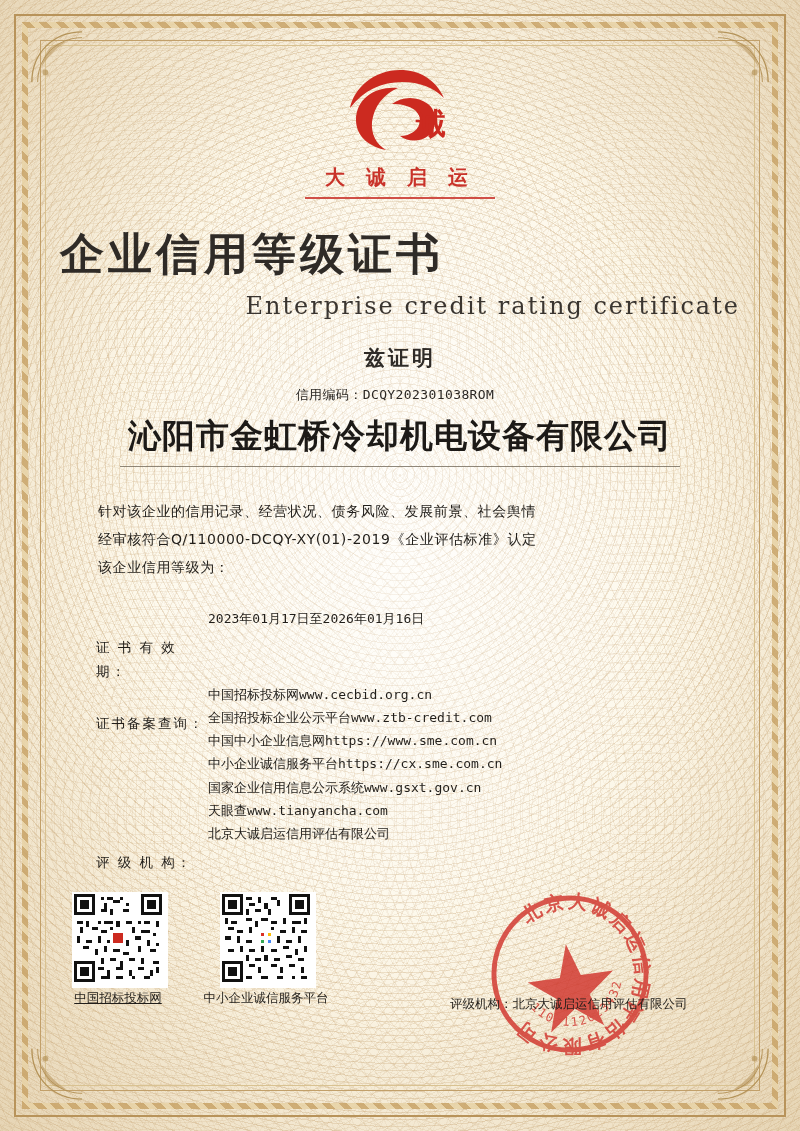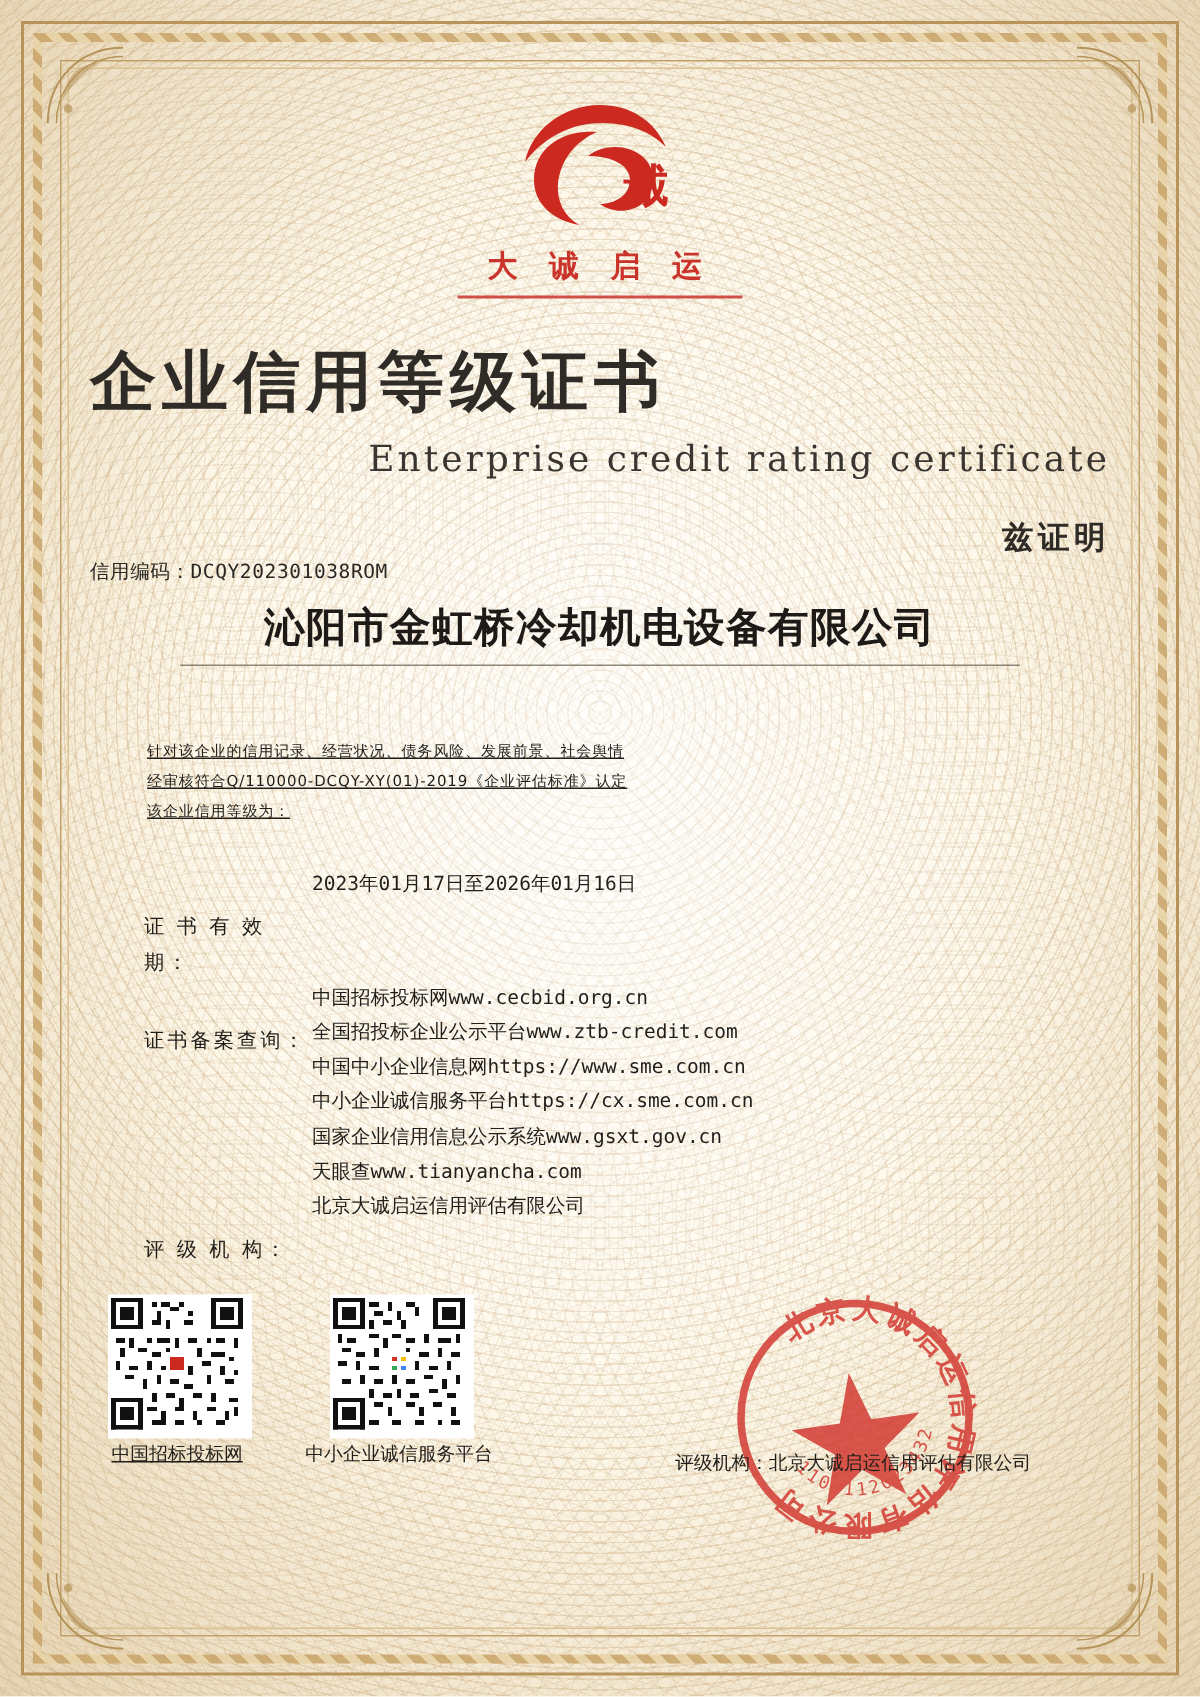--- a/index.html
+++ b/index.html
@@ -78,47 +78,47 @@
     text-align:left;margin-top:26px;
     font-family:"DejaVu Sans", sans-serif;
     font-weight:700;font-size:44px;letter-spacing:4px;color:#2f2b27;
   }
   .title-en{
     text-align:right;margin-top:8px;
     font-family:"DejaVu Serif", serif;
     font-size:24px;letter-spacing:2px;color:#3a3530;
   }
   .hereby{
-    text-align:right;margin-top:24px;
+    text-align:center;margin-top:24px;
     font-family:Liberation Mono, monospace;
     font-weight:700;font-size:21px;letter-spacing:3px;color:#2f2b27;
   }
   .code-line{
-    text-align:left;padding-right:10px;
+    text-align:center;margin-top:14px;padding-right:10px;
     font-family:"DejaVu Sans Mono", monospace;
     font-size:13px;color:#2b2723;letter-spacing:.4px;
   }
   .company{
     text-align:center;margin-top:10px;
     font-family:Liberation Serif, serif;
-    font-weight:700;font-size:27px;letter-spacing:1px;color:#1d1a17;
+    font-weight:700;font-size:33px;letter-spacing:1px;color:#1d1a17;
   }
   .addr{
     text-align:center;margin-top:8px;
     font-family:"DejaVu Sans", sans-serif;
     font-size:13.5px;color:#2b2723;letter-spacing:.5px;
   }
   .addr-rule{
     width:560px;height:1px;background:#6b6152;margin:7px auto 0;opacity:.75;
   }
 
   .para{
-    margin:48px 0 0 38px;
-    font-family:"DejaVu Sans", sans-serif;
-    font-size:10px;line-height:2.0;color:#211e1a;letter-spacing:.6px;text-decoration:underline;
+    margin:30px 0 0 38px;
+    font-family:"DejaVu Sans", sans-serif;
+    font-size:14px;line-height:2.0;color:#211e1a;letter-spacing:.6px;
   }
   .para div{white-space:nowrap;}
 
   .grade{
     text-align:center;margin-top:26px;
     font-family:"DejaVu Sans", sans-serif;
     font-weight:700;color:#cc2a20;
   }
   .grade .l1{font-size:40px;letter-spacing:8px;}
   .grade .l2{font-size:40px;letter-spacing:4px;margin-top:6px;}

